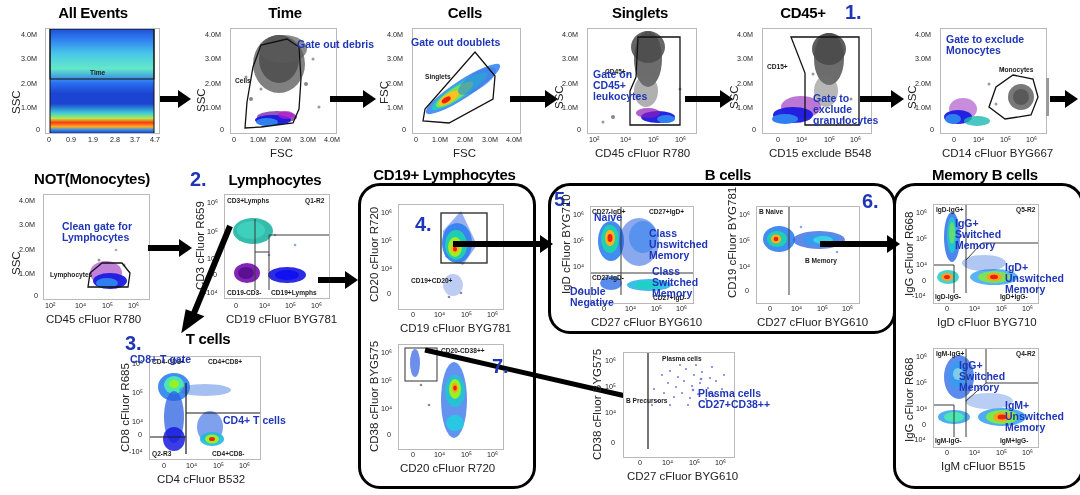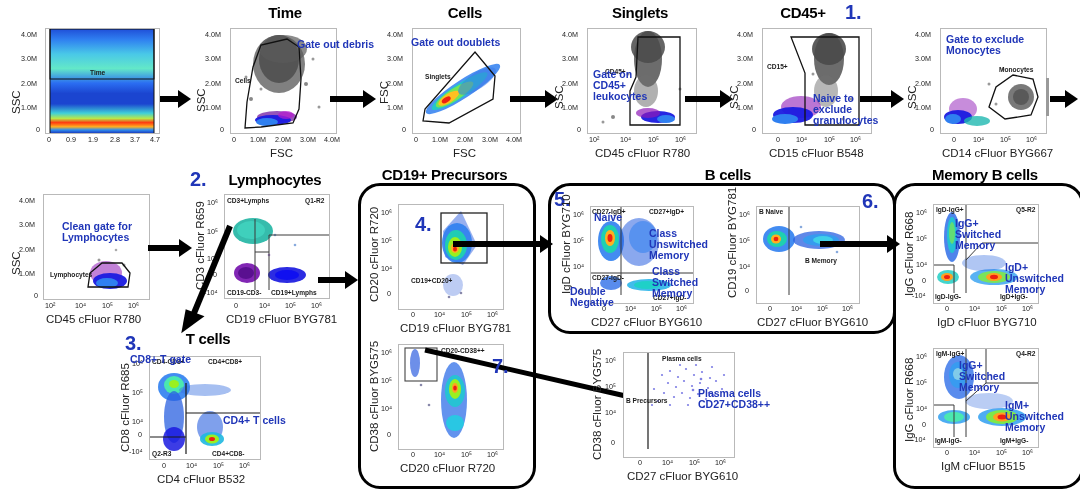--- a/index.html
+++ b/index.html
@@ -19,20 +19,21 @@
   .arrow{position:absolute;height:0;}
   .arrow .shaft{position:absolute;background:#000;height:6px;top:0;left:0;}
   .arrow .head{position:absolute;width:0;height:0;border-top:9px solid transparent;
        border-bottom:9px solid transparent;border-left:13px solid #000;top:-6px;}
   svg{display:block;overflow:visible;}
 </style>
 </head>
 <body>
 
 <div class="panel" style="left:0px;top:4px;width:185px;height:160px;">
+  <div class="ptitle" style="top:0px;left:18px;width:150px;">All Events</div>
   <div class="axlabel y" style="left:10px;top:110px;">SSC</div>
   <div class="tick" style="left:21px;top:26px;">4.0M</div>
   <div class="tick" style="left:21px;top:50px;">3.0M</div>
   <div class="tick" style="left:21px;top:75px;">2.0M</div>
   <div class="tick" style="left:21px;top:99px;">1.0M</div>
   <div class="tick" style="left:36px;top:121px;">0</div>
   <div class="plotbox" style="left:45px;top:24px;width:113px;height:104px;">
     <svg width="113" height="104">
       <defs>
         <linearGradient id="ae" x1="0" y1="0" x2="0" y2="1">
@@ -213,23 +214,23 @@
         <circle cx="50" cy="45" r="1.5" fill="#999"></circle>
       <circle cx="80" cy="90" r="1.5" fill="#999"></circle>
       <path d="M28,8 L96,8 L96,96 L42,96 L42,44 Z" fill="none" stroke="#111" stroke-width="1.3"></path>
     </svg>
     <div class="gatelbl" style="left:4px;top:34px;">CD15+</div>
   </div>
   <div class="tick" style="left:48px;top:131px;">0</div>
   <div class="tick" style="left:68px;top:131px;">10⁴</div>
   <div class="tick" style="left:96px;top:131px;">10⁵</div>
   <div class="tick" style="left:122px;top:131px;">10⁶</div>
-  <div class="axlabel" style="left:41px;top:143px;">CD15 cFluor B548</div>
+  <div class="axlabel" style="left:41px;top:143px;">CD15 exclude B548</div>
   <div class="ann" style="left:85px;top:89px;">
-    <div>Naive to</div>
+    <div>Gate to</div>
     <div>exclude</div>
     <div>granulocytes</div>
   </div>
 </div>
 
 <div class="arrow" style="left:860px;top:96px;width:44px;">
   <div class="shaft" style="width:32px;"></div>
     <div class="head" style="left:31px;"></div>
 </div>
 
@@ -266,20 +267,21 @@
   </div>
 </div>
 
 <div class="arrow" style="left:1050px;top:96px;width:30px;">
   <div class="shaft" style="width:16px;"></div>
     <div class="head" style="left:15px;"></div>
 </div>
 <div style="position:absolute;left:1046px;top:78px;width:3px;height:38px;background:#9a9a9a;"></div>
 
 <div class="panel" style="left:0px;top:170px;width:190px;height:160px;">
+  <div class="ptitle" style="top:0px;left:12px;width:160px;">NOT(Monocytes)</div>
   <div class="axlabel y" style="left:10px;top:105px;">SSC</div>
   <div class="tick" style="left:19px;top:26px;">4.0M</div>
   <div class="tick" style="left:19px;top:50px;">3.0M</div>
   <div class="tick" style="left:19px;top:75px;">2.0M</div>
   <div class="tick" style="left:19px;top:99px;">1.0M</div>
   <div class="tick" style="left:34px;top:121px;">0</div>
   <div class="plotbox" style="left:43px;top:24px;width:105px;height:104px;">
     <svg width="105" height="104">
       <ellipse cx="62" cy="78" rx="16" ry="12" fill="#8f1ab8" opacity="0.55"></ellipse>
       <ellipse cx="66" cy="86" rx="17" ry="8" fill="#1a1ae0" opacity="0.95"></ellipse>
@@ -388,21 +390,21 @@
   <div class="tick" style="left:49px;top:131px;">0</div>
   <div class="tick" style="left:73px;top:131px;">10⁴</div>
   <div class="tick" style="left:100px;top:131px;">10⁵</div>
   <div class="tick" style="left:126px;top:131px;">10⁶</div>
   <div class="axlabel" style="left:44px;top:143px;">CD4 cFluor B532</div>
   <div class="ann" style="left:17px;top:24px;">CD8+ T gate</div>
   <div class="ann" style="left:110px;top:85px;">CD4+ T cells</div>
 </div>
 
 <div class="group" style="left:358px;top:183px;width:172px;height:300px;"></div>
-<div class="ptitle" style="left:352px;top:166px;width:185px;">CD19+ Precursors</div>
+<div class="ptitle" style="left:352px;top:166px;width:185px;">CD19+ Lymphocytes</div>
 
 <div class="panel" style="left:362px;top:186px;width:165px;height:150px;">
   <div class="axlabel y" style="left:6px;top:116px;">CD20 cFluor R720</div>
   <div class="tick" style="left:19px;top:22px;">10⁶</div>
   <div class="tick" style="left:19px;top:50px;">10⁵</div>
   <div class="tick" style="left:19px;top:78px;">10⁴</div>
   <div class="tick" style="left:25px;top:103px;">0</div>
   <div class="plotbox" style="left:36px;top:18px;width:104px;height:104px;">
     <svg width="104" height="104">
       <path d="M62,6 L78,40 L64,60 L46,52 L44,26 Z" fill="#2f5fe0" opacity="0.5"></path>

